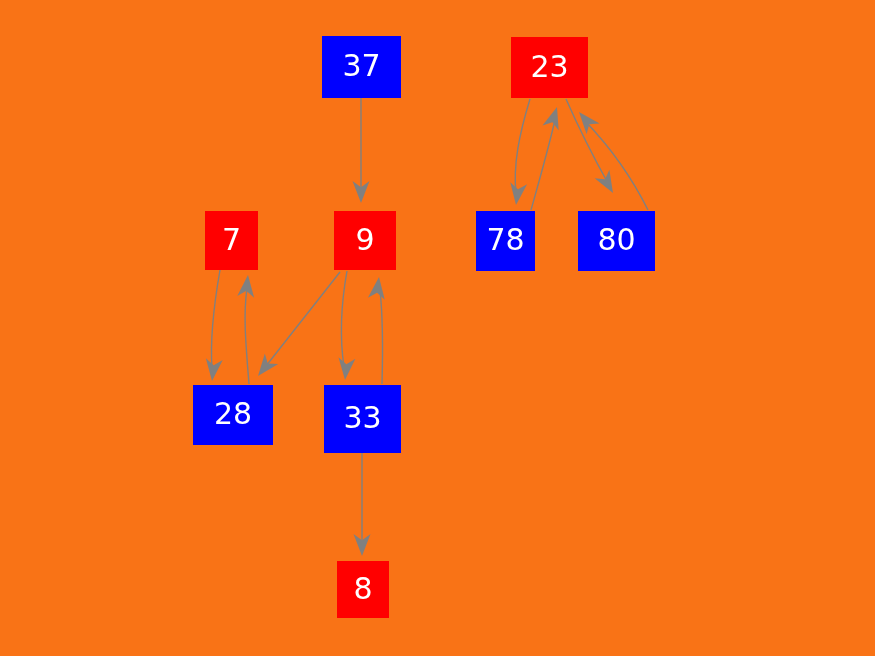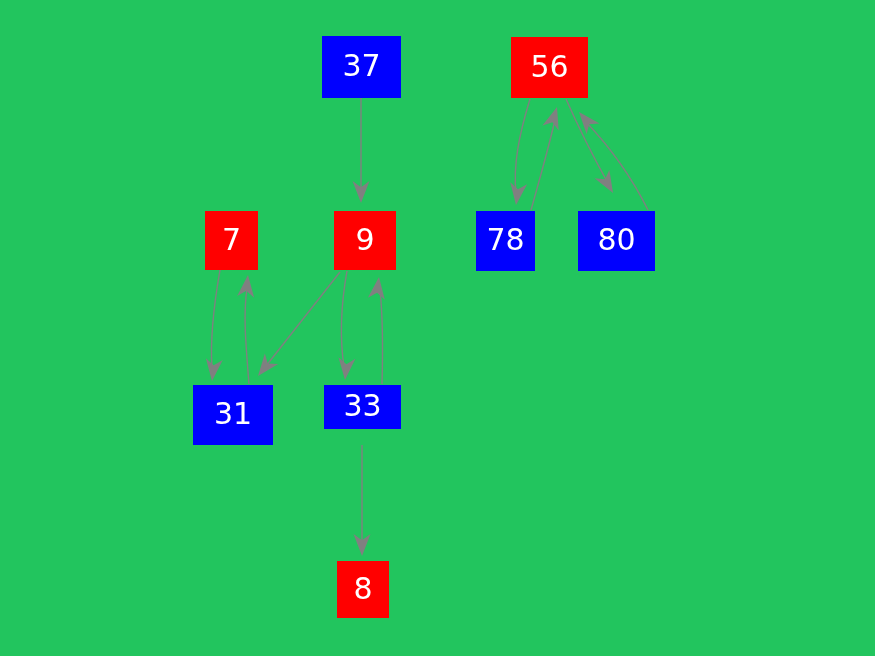--- a/index.html
+++ b/index.html
@@ -48,21 +48,21 @@
     user-select: none;
   }
   .node-label {
     display: block;
     transform: translateY(-1px);
   }
 </style>
 </head>
 <body>
 
-<div id="canvas" style="width: 875px; height: 656px; background: #22c55e;">
+<div id="canvas" style="width: 875px; height: 656px; background: #f97316;">
 
   <svg id="graph-svg" viewBox="0 0 875 656" xmlns="http://www.w3.org/2000/svg" style="width: 875px; height: 656px;">
     <g id="edges-group">
         <path d="M 361,98 L 361,196" class="edge-path" stroke="#808080"></path>
         <path d="M 220,270 C 213,310 210,340 212,368" class="edge-path" stroke="#808080"></path>
         <path d="M 249,384 C 246,346 243,316 247,288" class="edge-path" stroke="#808080"></path>
         <path d="M 340,272 L 266,366" class="edge-path" stroke="#808080"></path>
         <path d="M 347,271 C 340,310 340,340 344,367" class="edge-path" stroke="#808080"></path>
         <path d="M 382,384 C 383,348 383,318 380,290" class="edge-path" stroke="#808080"></path>
         <path d="M 362,445 L 362,546" class="edge-path" stroke="#808080"></path>
@@ -84,38 +84,38 @@
         <path d="M 0,0 L -22,-8.5 L -15.84,0 L -22,8.5 Z" class="arrow-head" fill="#808080" transform="translate(613,193) rotate(60)"></path>
         <path d="M 0,0 L -22,-8.5 L -15.84,0 L -22,8.5 Z" class="arrow-head" fill="#808080" transform="translate(579,112) rotate(-130)"></path>
       </g>
   </svg>
 
   <div id="nodes-layer">
       <div class="node" style="left: 322px; top: 36px; width: 79px; height: 62px; background: rgb(0, 0, 255); color: rgb(255, 255, 255);">
         <span class="node-label">37</span>
       </div>
       <div class="node" style="left: 511px; top: 37px; width: 77px; height: 61px; background: rgb(255, 0, 0); color: rgb(255, 255, 255);">
-        <span class="node-label">56</span>
+        <span class="node-label">23</span>
       </div>
       <div class="node" style="left: 205px; top: 211px; width: 53px; height: 59px; background: rgb(255, 0, 0); color: rgb(255, 255, 255);">
         <span class="node-label">7</span>
       </div>
       <div class="node" style="left: 334px; top: 211px; width: 62px; height: 59px; background: rgb(255, 0, 0); color: rgb(255, 255, 255);">
         <span class="node-label">9</span>
       </div>
       <div class="node" style="left: 476px; top: 211px; width: 59px; height: 60px; background: rgb(0, 0, 255); color: rgb(255, 255, 255);">
         <span class="node-label">78</span>
       </div>
       <div class="node" style="left: 578px; top: 211px; width: 77px; height: 60px; background: rgb(0, 0, 255); color: rgb(255, 255, 255);">
         <span class="node-label">80</span>
       </div>
       <div class="node" style="left: 193px; top: 385px; width: 80px; height: 60px; background: rgb(0, 0, 255); color: rgb(255, 255, 255);">
-        <span class="node-label">31</span>
+        <span class="node-label">28</span>
       </div>
-      <div class="node" style="left: 324px; top: 385px; width: 77px; height: 44px; background: rgb(0, 0, 255); color: rgb(255, 255, 255);">
+      <div class="node" style="left: 324px; top: 385px; width: 77px; height: 68px; background: rgb(0, 0, 255); color: rgb(255, 255, 255);">
         <span class="node-label">33</span>
       </div>
       <div class="node" style="left: 337px; top: 561px; width: 52px; height: 57px; background: rgb(255, 0, 0); color: rgb(255, 255, 255);">
         <span class="node-label">8</span>
       </div>
     </div>
 
 </div>
 
 </body></html>

